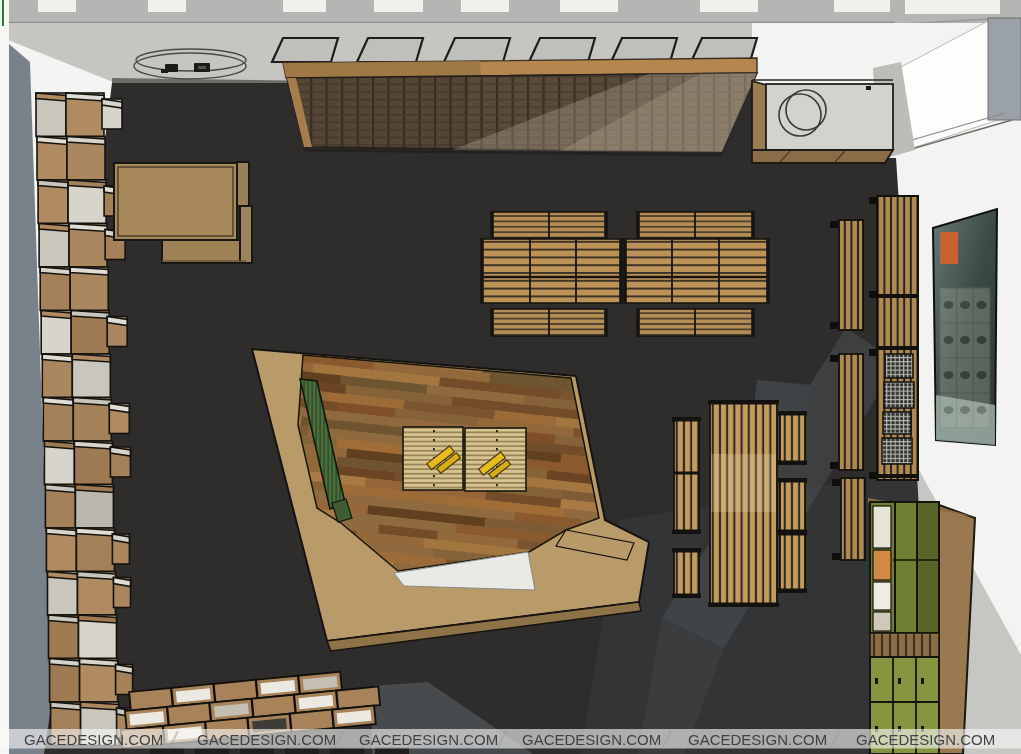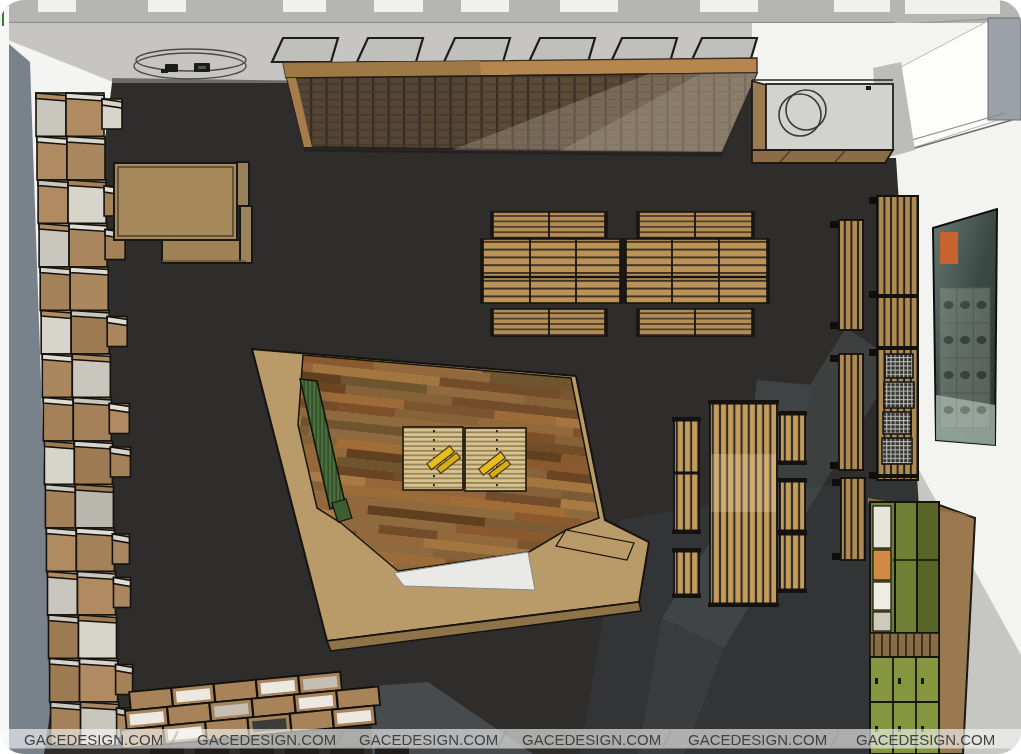--- a/index.html
+++ b/index.html
@@ -1,14 +1,14 @@
 <!DOCTYPE html>
 <html><head><meta charset="utf-8"><style>
 html,body{margin:0;padding:0;background:#fff;}
-#scene{width:1021px;height:754px;position:relative;overflow:hidden;border-radius:24px;}
+#scene{width:1021px;height:754px;position:relative;overflow:hidden;}
 </style></head><body>
 <div id="scene">
 <svg width="1021" height="754" viewBox="0 0 1021 754">
 <defs>
 <pattern id="slatH" width="10" height="5.4" patternUnits="userSpaceOnUse">
  <rect width="10" height="5.4" fill="#27241f"></rect>
  <rect width="10" height="4.1" y="0.65" fill="#b48c54"></rect>
 </pattern>
 <pattern id="slatHb" width="12" height="7.8" patternUnits="userSpaceOnUse">
  <rect width="12" height="7.8" fill="#2a261f"></rect>

